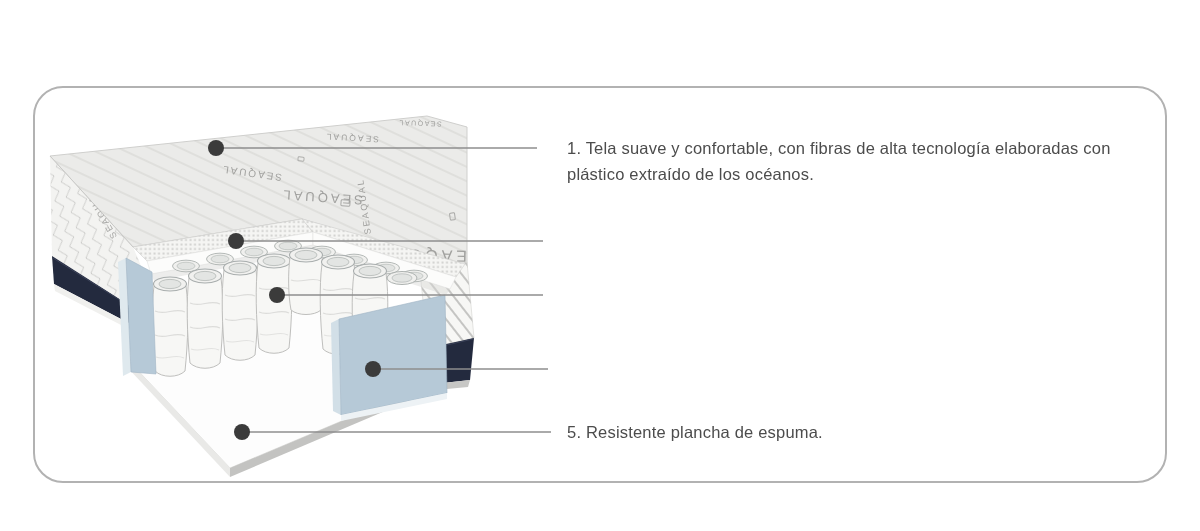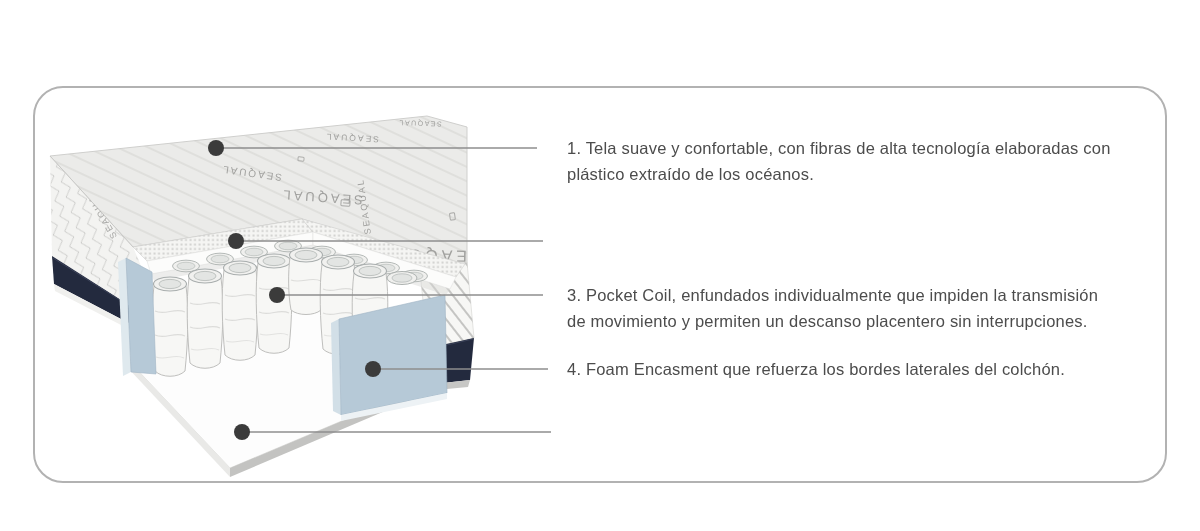--- a/index.html
+++ b/index.html
@@ -158,16 +158,14 @@
     <circle cx="236" cy="241" r="8"></circle>
     <circle cx="277" cy="295" r="8"></circle>
     <circle cx="373" cy="369" r="8"></circle>
     <circle cx="242" cy="432" r="8"></circle>
   </g>
 </svg>
 
 <div class="labels">
   <div class="label-item" style="top:135px">1. Tela suave y confortable, con fibras de alta tecnología elaboradas con
 plástico extraído de los océanos.</div>
-  <div class="label-item" style="top:282px">3. Pocket Coil, enfundados individualmente que impiden la transmisión
-de movimiento y permiten un descanso placentero sin interrupciones.</div>
-  <div class="label-item" style="top:356px">4. Foam Encasment que refuerza los bordes laterales del colchón.</div>
+  <div class="label-item" style="top:419px">5. Resistente plancha de espuma.</div>
 </div>
 
 </body></html>

